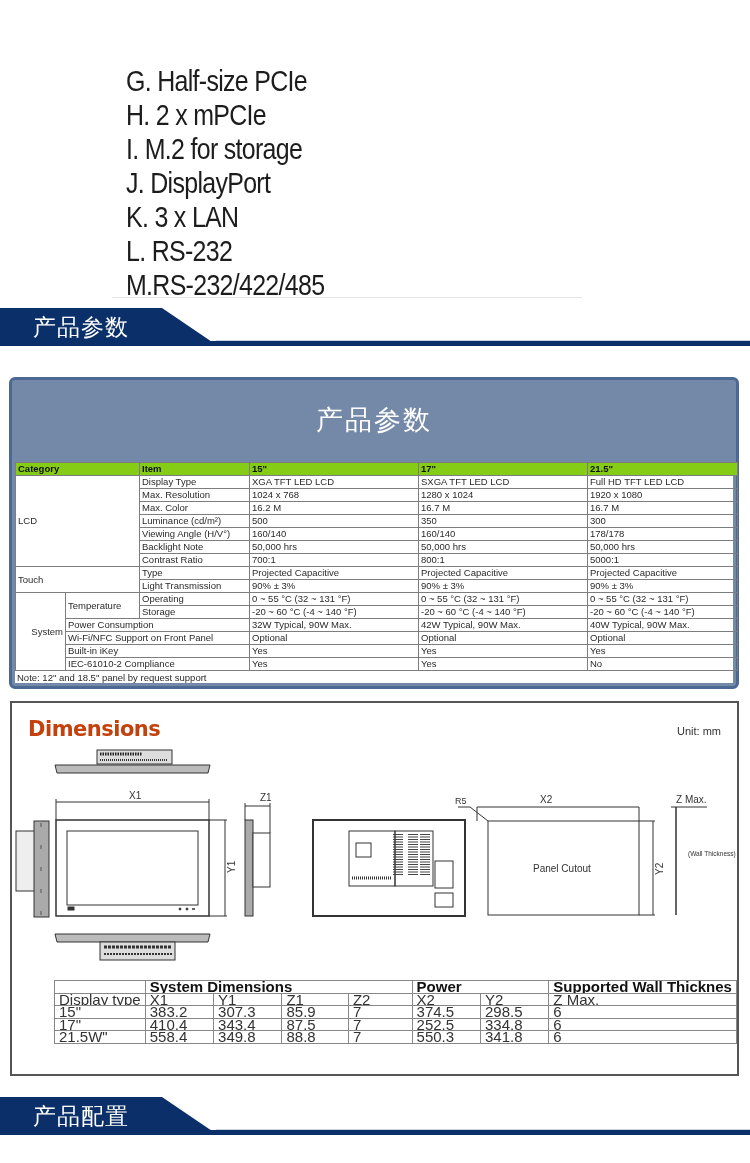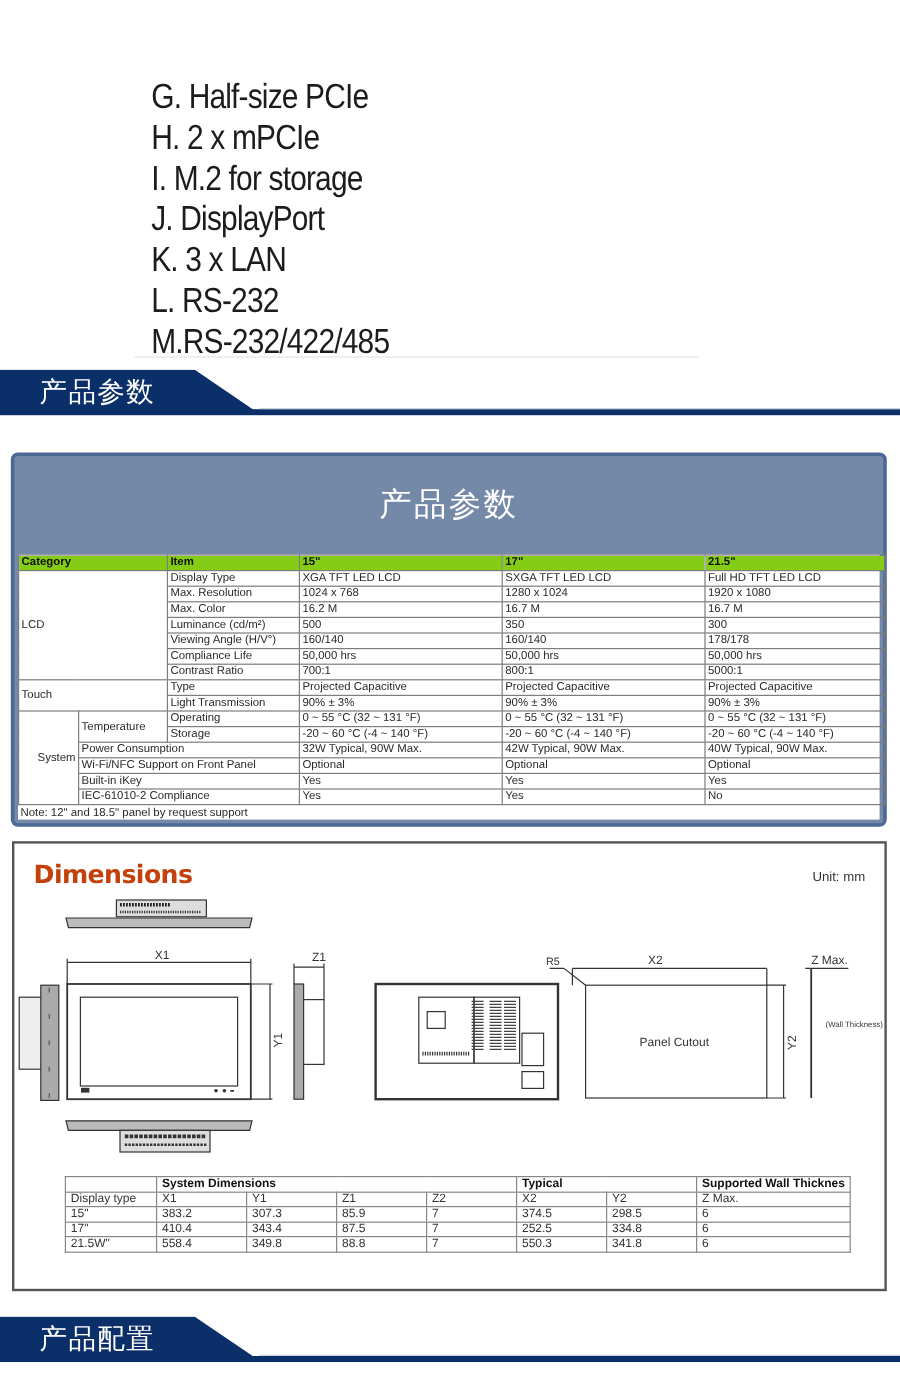--- a/index.html
+++ b/index.html
@@ -28,21 +28,21 @@
   table.spec tr.head td { background: #84cc16; font-weight: bold; color: #111; }
   table.spec td.center { text-align: right; }
   table.spec td.cat { vertical-align: middle; }
   .spec-note { font-size: 9.5px; padding: 1px 2px; color: #2a2a2a; }
 
   
   .dim-panel { position: absolute; left: 10px; top: 701px; width: 729px; height: 375px; border: 2px solid #555; background: #fff; }
   .dim-title { position: absolute; left: 16px; top: 14px; font-size: 21px; font-weight: bold; color: #c2410c; font-family: "DejaVu Sans", sans-serif; letter-spacing: -0.5px; }
   .unit { position: absolute; right: 16px; top: 22px; font-size: 11px; color: #333; }
   .dim-svg { position: absolute; left: 0; top: 0; }
-  table.dims { position: absolute; left: 42px; top: 277px; border-collapse: collapse; font-size: 10px; color: #333; table-layout: fixed; }
+  table.dims { position: absolute; left: 42px; top: 277px; border-collapse: collapse; font-size: 15px; color: #333; table-layout: fixed; }
   table.dims td { border: 1px solid #888; height: 12.5px; padding: 0 4px; line-height: 11px; white-space: nowrap; overflow: hidden; }
   table.dims tr.head td { font-weight: bold; color: #111; }
 </style>
 </head>
 <body>
 
 <div class="ports">
   <div class="port-col left">
     <div class="port-item">G. Half-size PCIe</div>
     <div class="port-item">H. 2 x mPCIe</div>
@@ -107,21 +107,21 @@
         <td>350</td>
         <td>300</td>
       </tr>
       <tr>
         <td>Viewing Angle (H/V°)</td>
         <td>160/140</td>
         <td>160/140</td>
         <td>178/178</td>
       </tr>
       <tr>
-        <td>Compliance Life</td>
+        <td>Backlight Note</td>
         <td>50,000 hrs</td>
         <td>50,000 hrs</td>
         <td>50,000 hrs</td>
       </tr>
       <tr>
         <td>Contrast Ratio</td>
         <td>700:1</td>
         <td>800:1</td>
         <td>5000:1</td>
       </tr>
@@ -279,21 +279,21 @@
         <col style="width:75px">
         <col style="width:75px">
         <col style="width:75px">
         <col style="width:75px">
         <col style="width:112px">
     </colgroup>
     <tbody>
         <tr class="head">
       <td></td>
       <td colspan="4">System Dimensions</td>
-      <td colspan="2">Typical</td>
+      <td colspan="2">Power</td>
       <td>Supported Wall Thicknes</td>
     </tr>
     <tr>
       <td>Display type</td>
       <td>X1</td>
       <td>Y1</td>
       <td>Z1</td>
       <td>Z2</td>
       <td>X2</td>
       <td>Y2</td>

